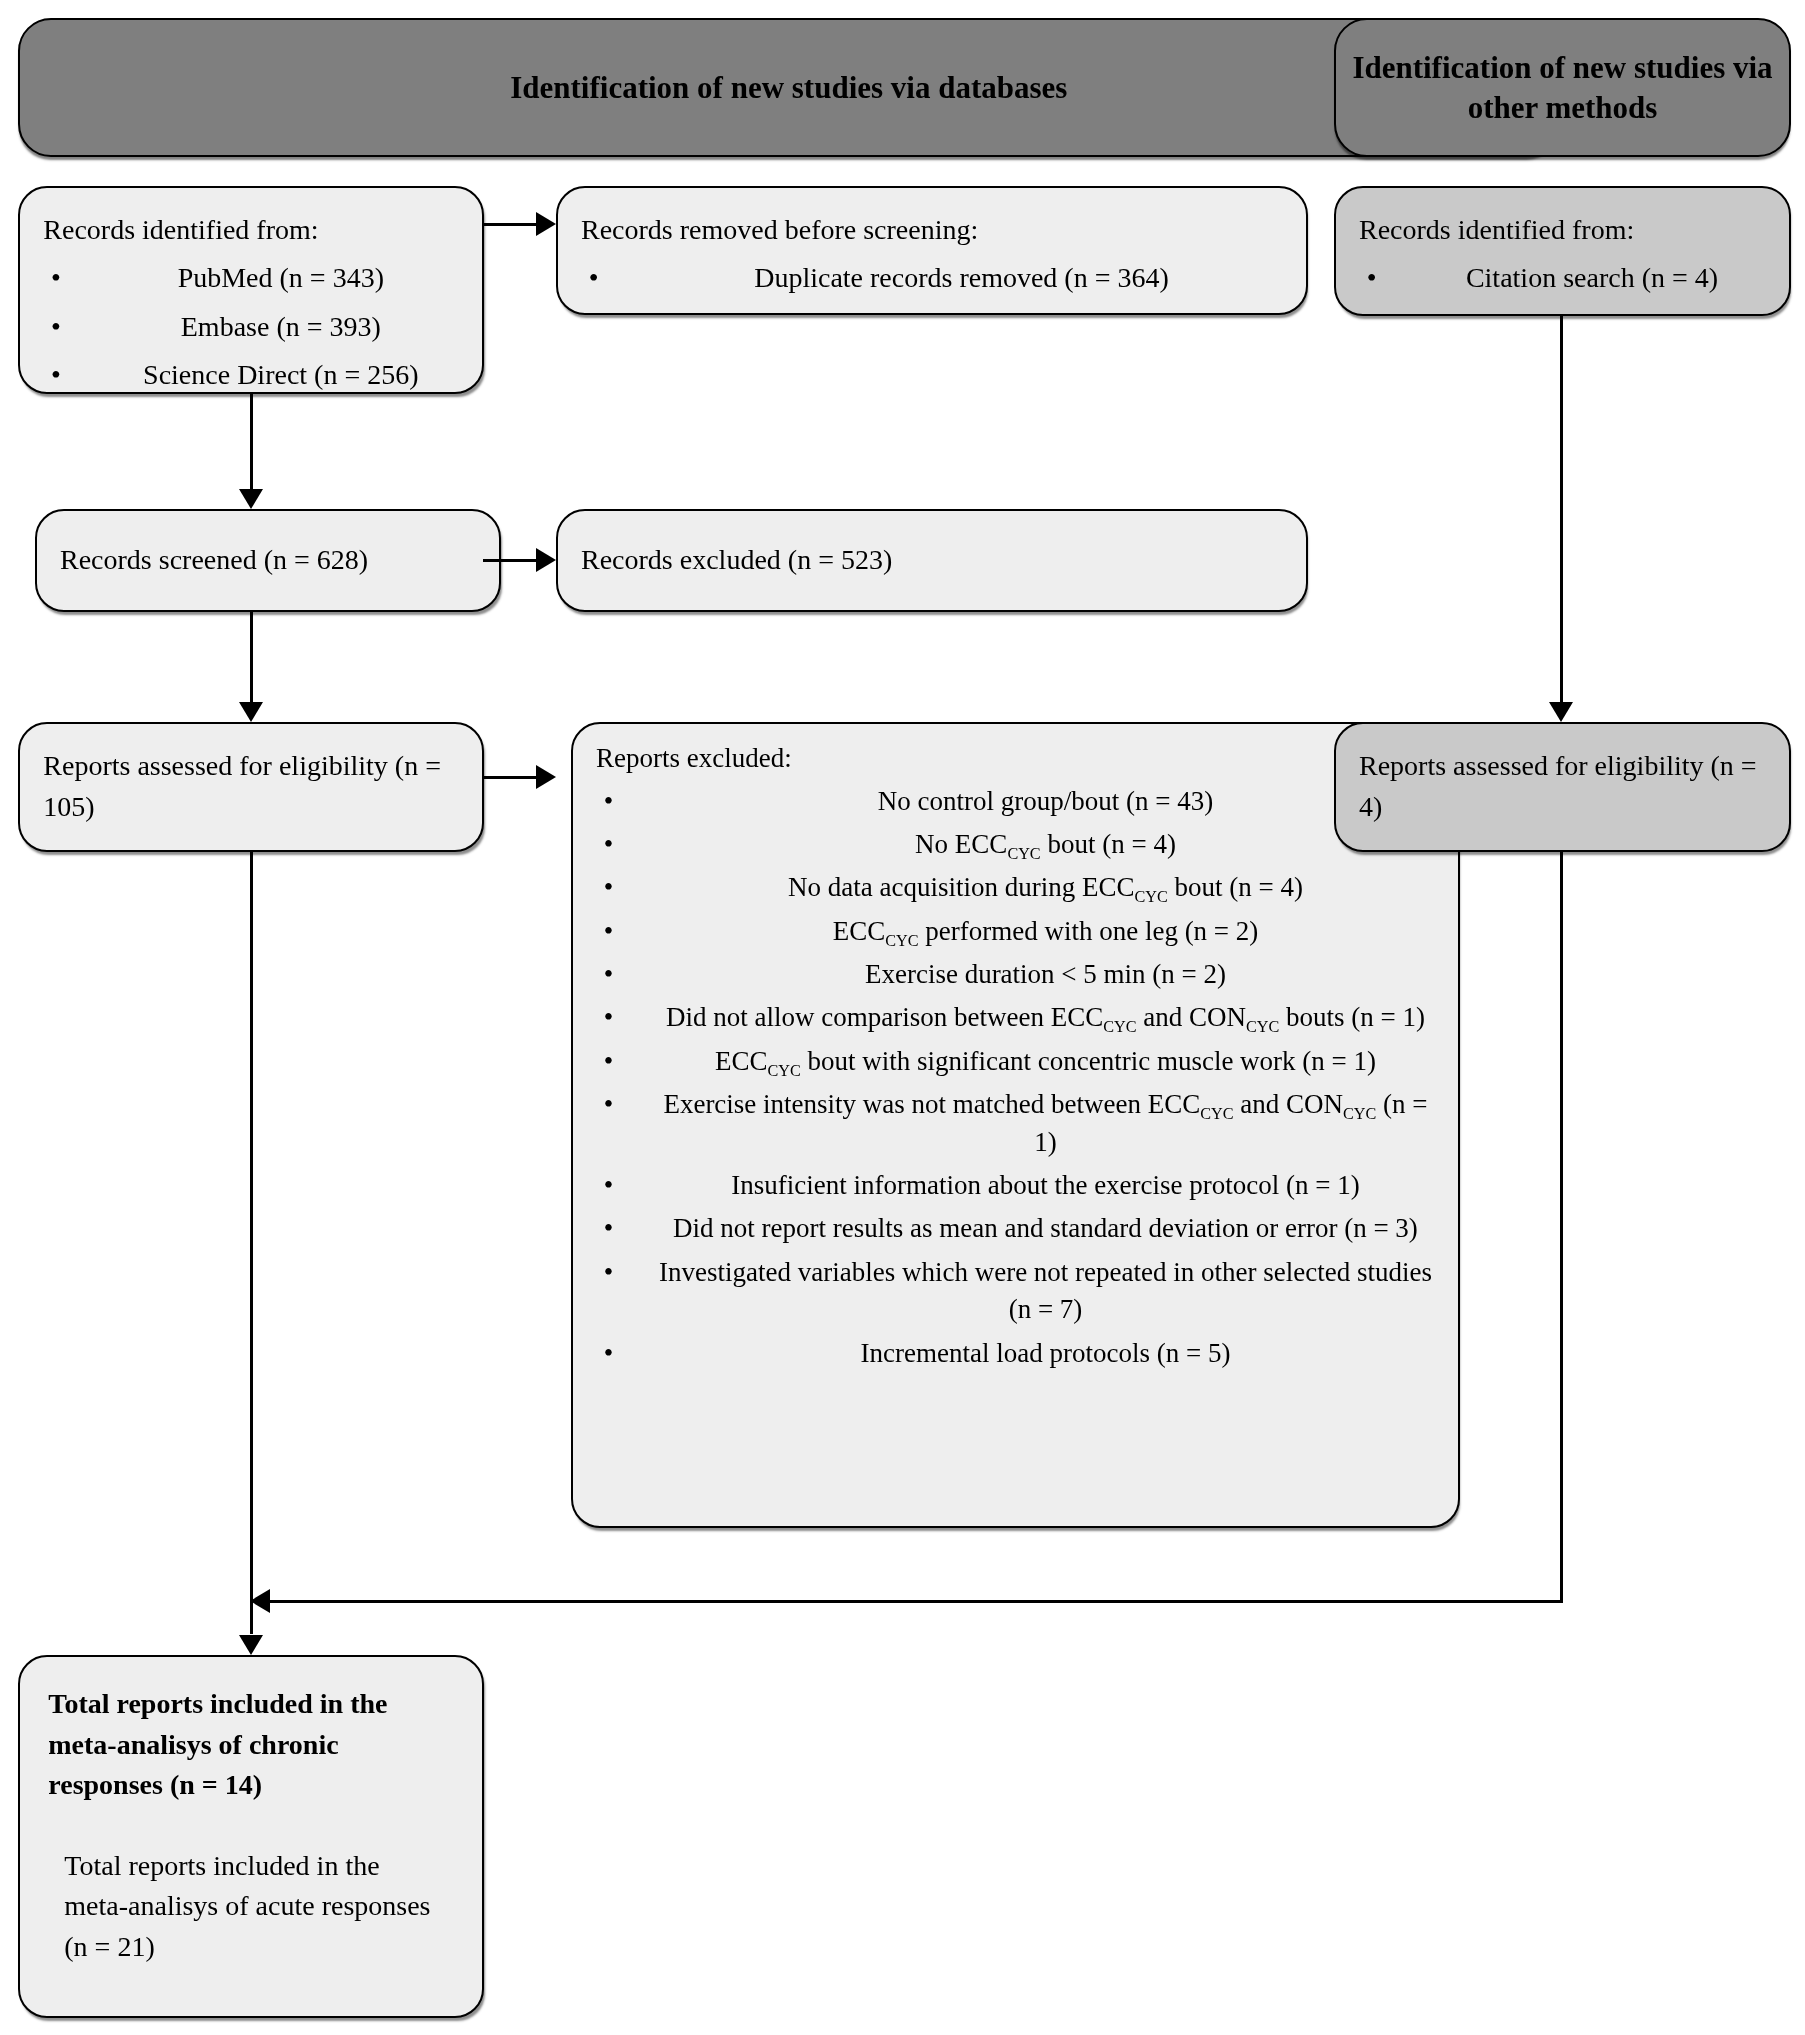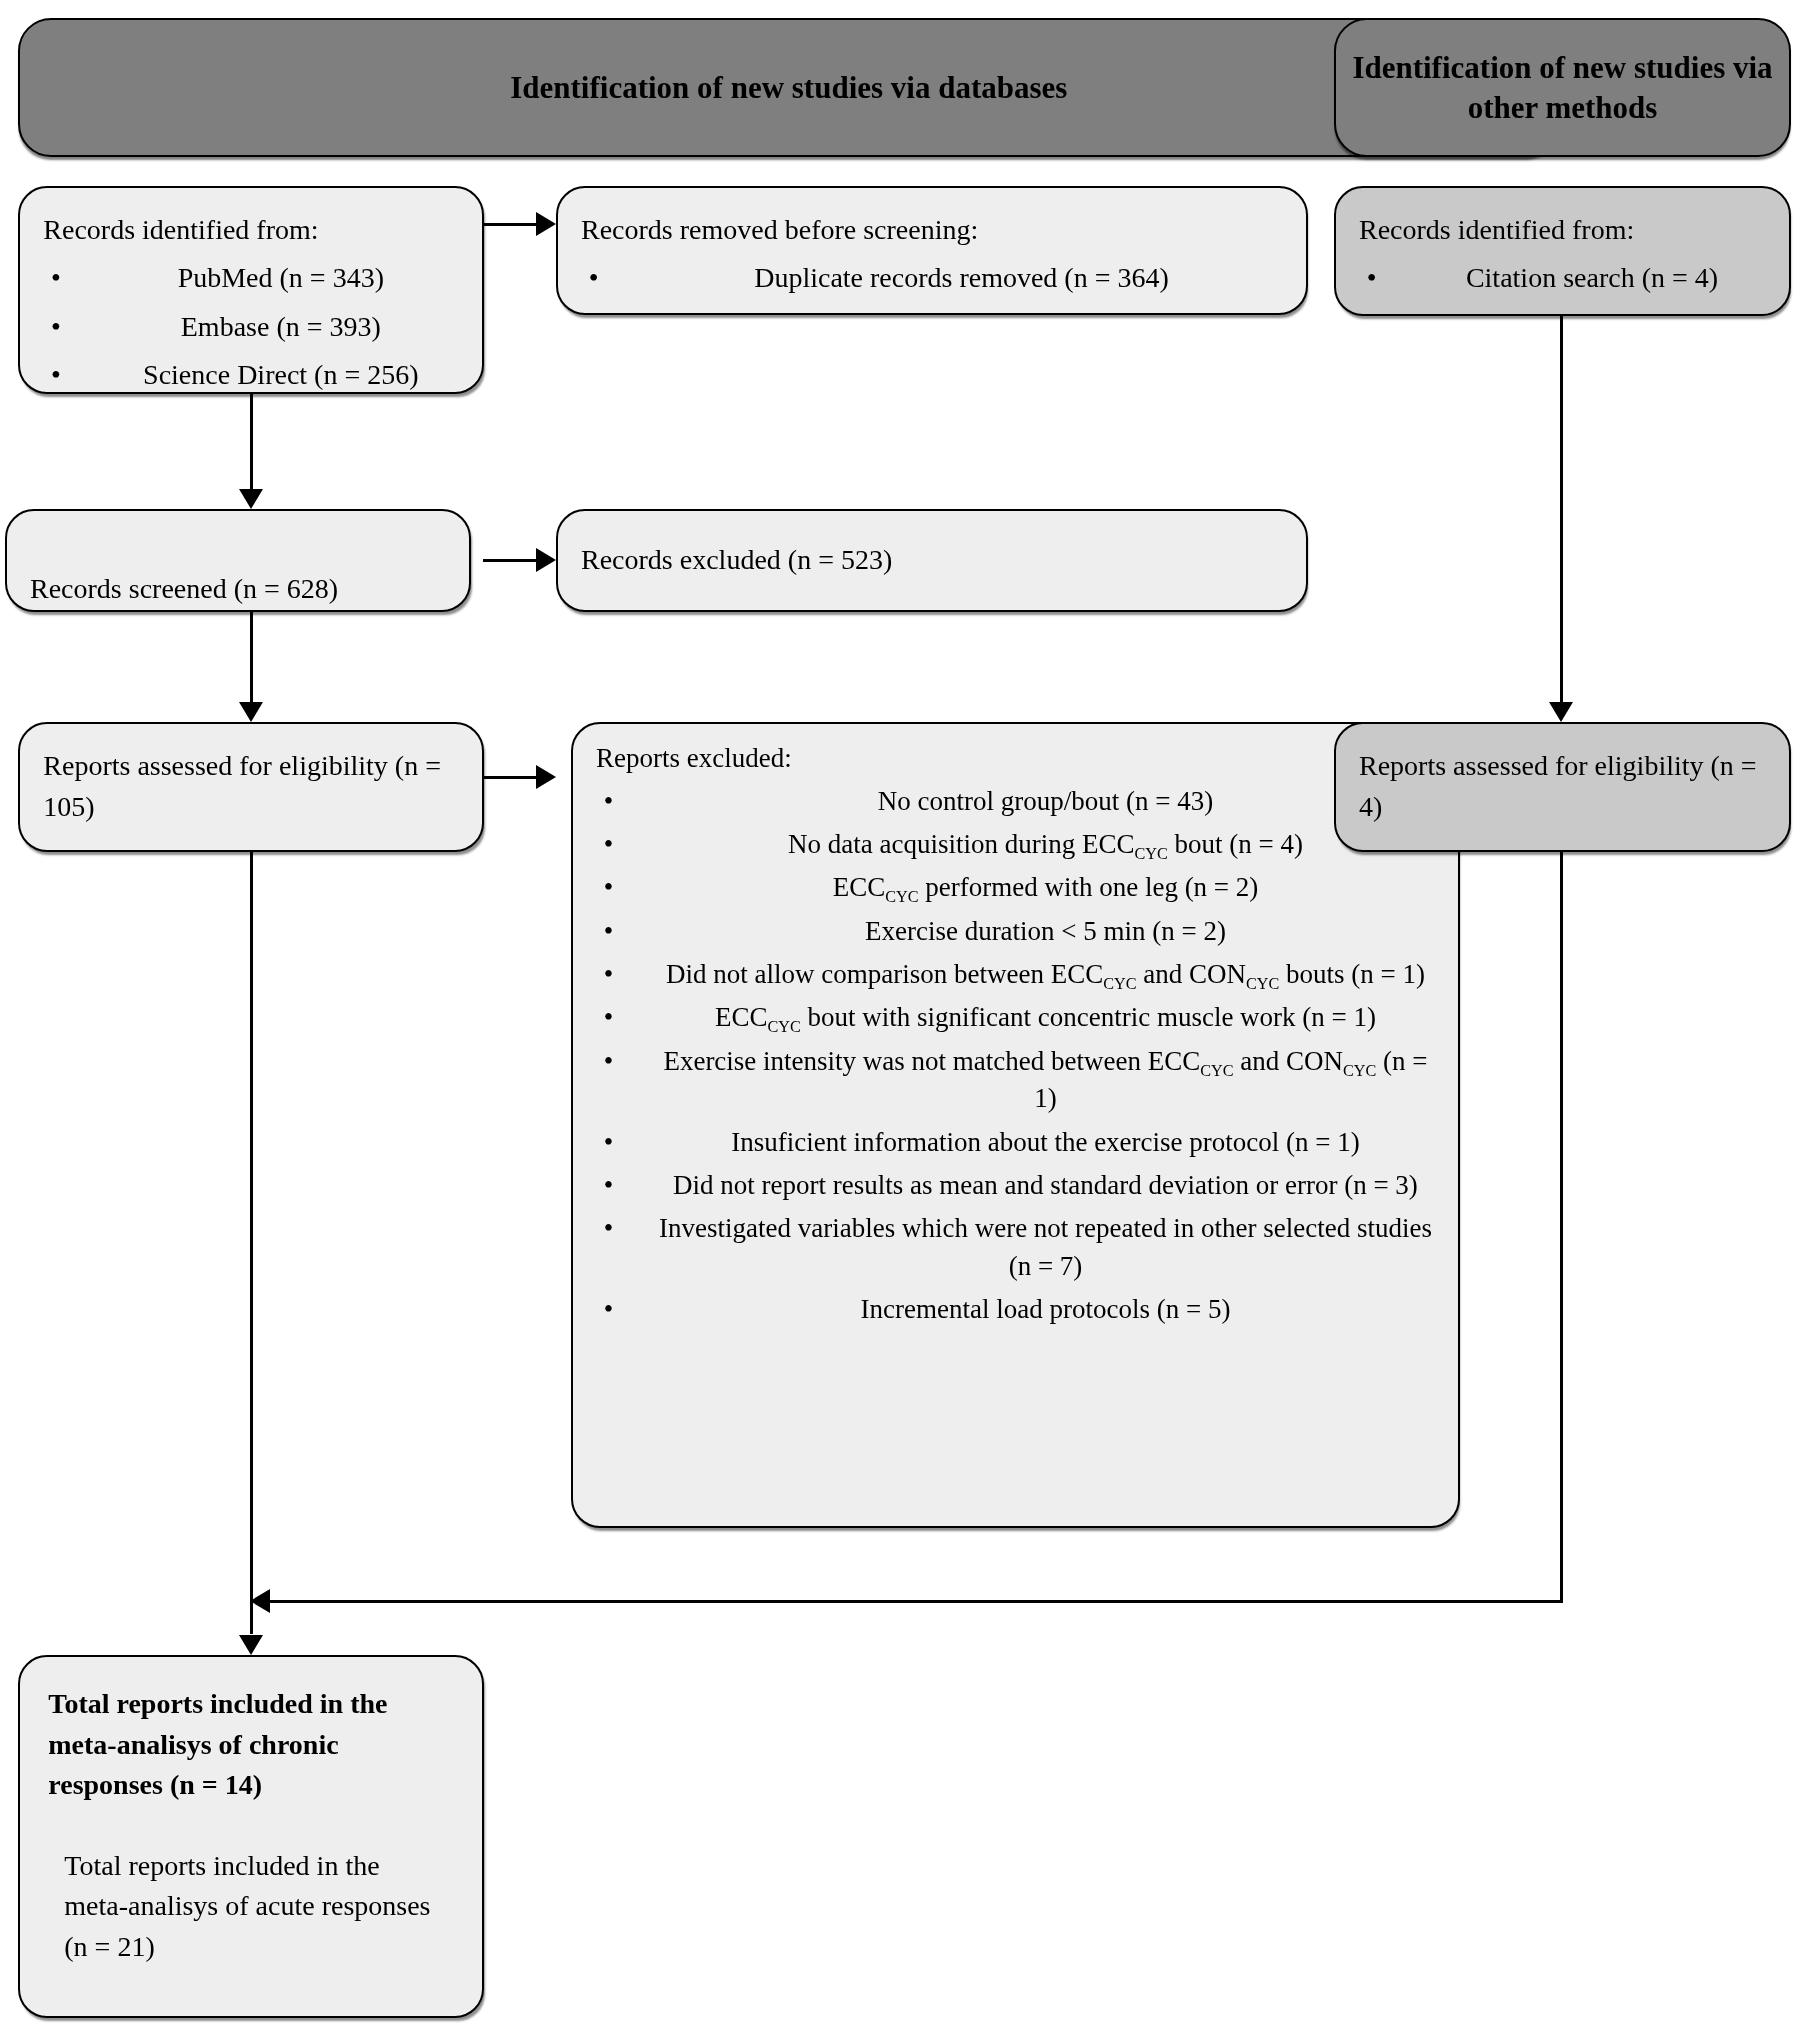--- a/index.html
+++ b/index.html
@@ -67,36 +67,37 @@
       </ul>
   </div>
 
   <div class="box mid-gray" style="left:1334px;top:186px;width:457px;height:130px;">
     <div>Records identified from:</div>
     <ul class="bullets">
         <li>Citation search (n = 4)</li>
       </ul>
   </div>
 
-  <div class="box vcenter" style="left:5px;top:509px;width:466px;height:103px;align-items:flex-end;">
+  <div class="box vcenter" style="left:35px;top:509px;width:466px;height:103px;">
     <span>Records screened (n = 628)</span>
   </div>
 
   <div class="box vcenter" style="left:556px;top:509px;width:752px;height:103px;">
     <span>Records excluded (n = 523)</span>
   </div>
 
   <div class="box vcenter" style="left:18.3px;top:722px;width:466px;height:130px;justify-content:center;">
     <span>Reports assessed for eligibility (n = 105)</span>
   </div>
 
   <div class="box excluded-box" style="left:571px;top:722px;width:889px;height:806px;">
     <div>Reports excluded:</div>
     <ul class="bullets">
         <li>No control group/bout (n = 43)</li>
+        <li>No ECC<sub>CYC</sub> bout (n = 4)</li>
         <li>No data acquisition during ECC<sub>CYC</sub> bout (n = 4)</li>
         <li>ECC<sub>CYC</sub> performed with one leg (n = 2)</li>
         <li>Exercise duration &lt; 5 min (n = 2)</li>
         <li>Did not allow comparison between ECC<sub>CYC</sub> and CON<sub>CYC</sub> bouts (n = 1)</li>
         <li>ECC<sub>CYC</sub> bout with significant concentric muscle work (n = 1)</li>
         <li>Exercise intensity was not matched between ECC<sub>CYC</sub> and CON<sub>CYC</sub> (n = 1)</li>
         <li>Insuficient information about the exercise protocol (n = 1)</li>
         <li>Did not report results as mean and standard deviation or error (n = 3)</li>
         <li>Investigated variables which were not repeated in other selected studies (n = 7)</li>
         <li>Incremental load protocols (n = 5)</li>

